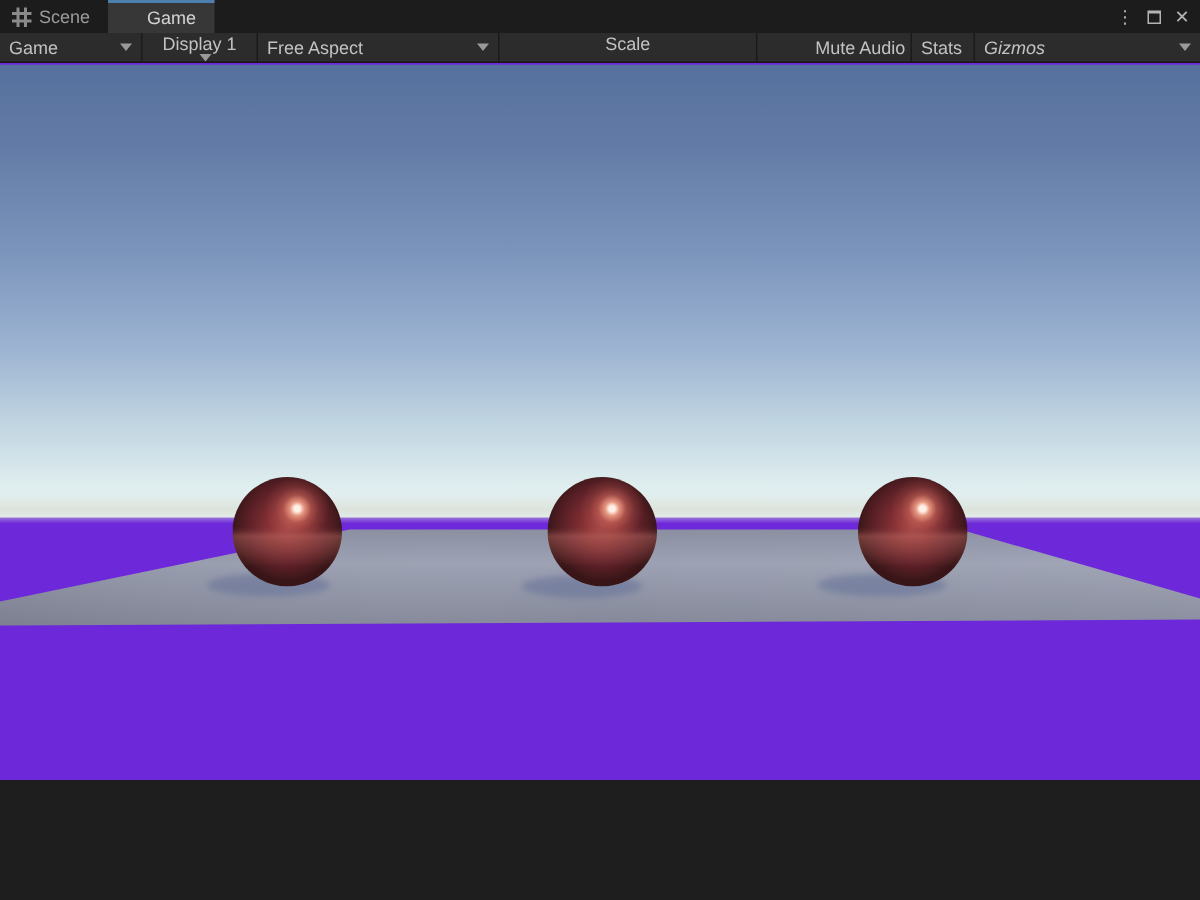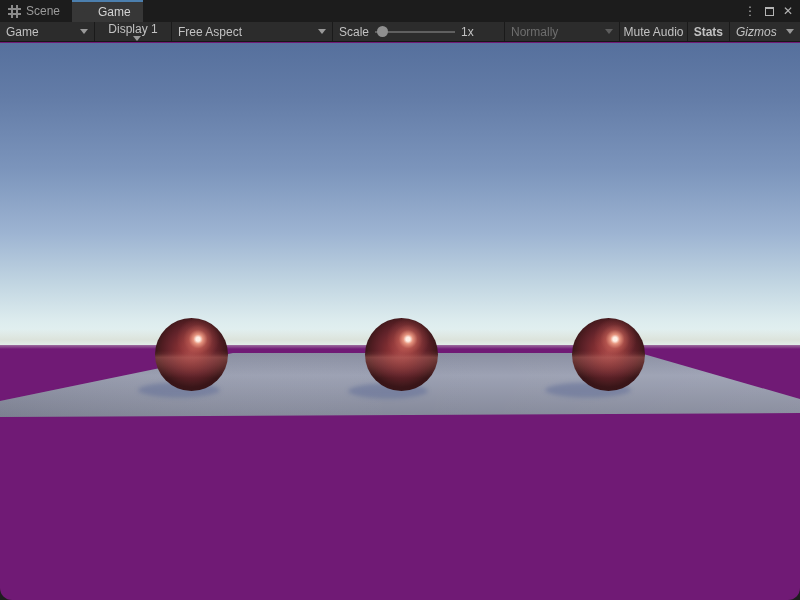--- a/index.html
+++ b/index.html
@@ -1,18 +1,18 @@
 <!DOCTYPE html>
 <html><head>
 <meta charset="utf-8">
 <style>
   * { margin:0; padding:0; box-sizing:border-box; }
   html,body { width:800px; height:600px; overflow:hidden; }
   body { font-family:"Liberation Sans", sans-serif; background:#1e1e1e; }
-  .window { position:relative; width:800px; height:600px; background:#701a75;border-radius:12px; }
+  .window { position:relative; width:800px; height:520px; background:#6d28d9; }
 
   
   .tabbar { position:absolute; top:0; left:0; width:800px; height:22px;
             background:#1c1c1c; display:flex; align-items:stretch; }
   .tab { display:flex; align-items:center; gap:5px; padding:0 12px 0 8px;
          font-size:12px; color:#9b9b9b; }
   .tab.active { background:#373737; color:#d4d4d4; border-top:2px solid #4c7fae; }
   .tab .ticon { display:inline-block; width:13px; height:13px; position:relative; }
   
   .grid-ic::before, .grid-ic::after {
@@ -37,22 +37,22 @@
   .toolbar { position:absolute; top:22px; left:0; width:800px; height:20px;
              background:#2c2c2c; display:flex; align-items:stretch;
              font-size:12px; color:#c2c2c2; border-bottom:1px solid #161616; }
   .tbtn { display:flex; align-items:center; border-right:1px solid #1a1a1a;
           padding:0 6px; position:relative; white-space:nowrap; }
   .tbtn .lbl { flex:1; }
   .caret { width:0; height:0; border-left:4px solid transparent; border-right:4px solid transparent;
            border-top:5px solid #999; margin-left:8px; }
   .caret.dim { border-top-color:#5d5d5d; }
   .w-game{ width:95px; } .w-display{ width:77px;flex-direction:column; } .w-aspect{ width:161px; }
-  .w-scale{ width:172px; gap:6px; } .w-vsync{ width:115px; color:#6e6e6e; }
-  .w-mute{ width:68px; justify-content:center; } .w-stats{ width:42px; justify-content:flex-end;font-weight:bold; }
+  .w-scale{ width:172px; gap:6px;flex-direction:column; } .w-vsync{ width:115px; color:#6e6e6e; }
+  .w-mute{ width:68px; justify-content:center;margin-left:35px; } .w-stats{ width:42px; justify-content:flex-start; }
   .w-gizmos{ flex:1; border-right:none;font-style:italic; }
   .slider { position:relative; width:80px; height:20px; }
   .slider .track { position:absolute; left:0; right:0; top:9px; height:2px; background:#606060; }
   .slider .knob { position:absolute; left:2px; top:4px; width:11px; height:11px;
                   border-radius:50%; background:#8f8f8f; }
 
   
   .viewport { position:absolute; top:43px; left:0; width:800px; height:557px; overflow:hidden; }
   .sky { position:absolute; top:0; left:0; width:800px; height:302px;
          background:linear-gradient(to bottom,
@@ -118,24 +118,20 @@
       <span class="caret"></span>
     </div>
     <div class="tbtn w-scale">
       <span>Scale</span>
       <span class="slider">
         <span class="track"></span>
         <span class="knob"></span>
       </span>
       <span>1x</span>
     </div>
-    <div class="tbtn w-vsync">
-      <span class="lbl">Normally</span>
-      <span class="caret dim"></span>
-    </div>
     <div class="tbtn w-mute">
       <span>Mute Audio</span>
     </div>
     <div class="tbtn w-stats">
       <span>Stats</span>
     </div>
     <div class="tbtn w-gizmos">
       <span class="lbl">Gizmos</span>
       <span class="caret"></span>
     </div>

